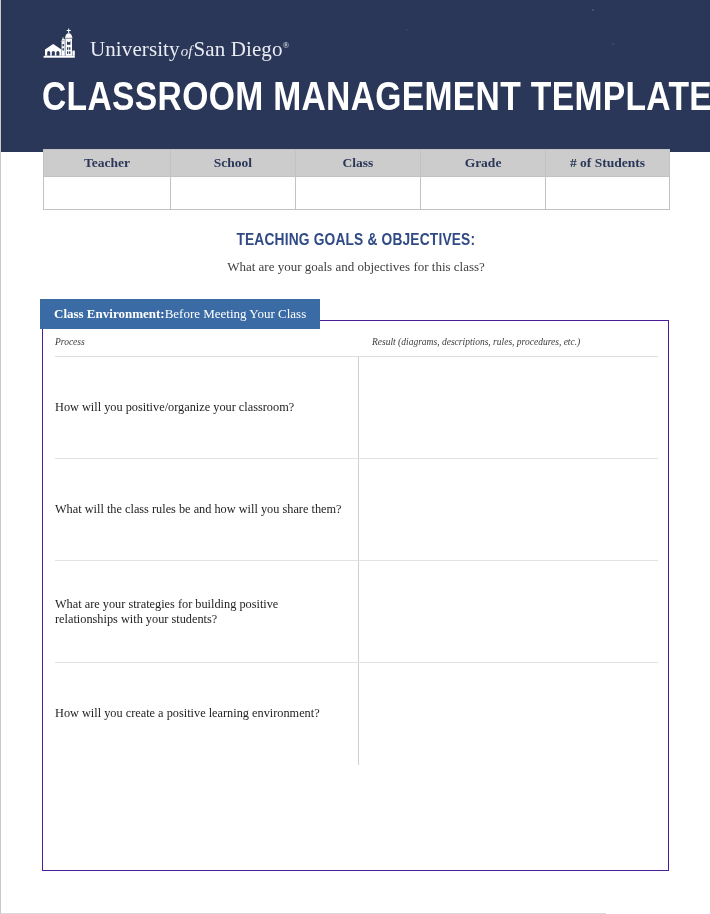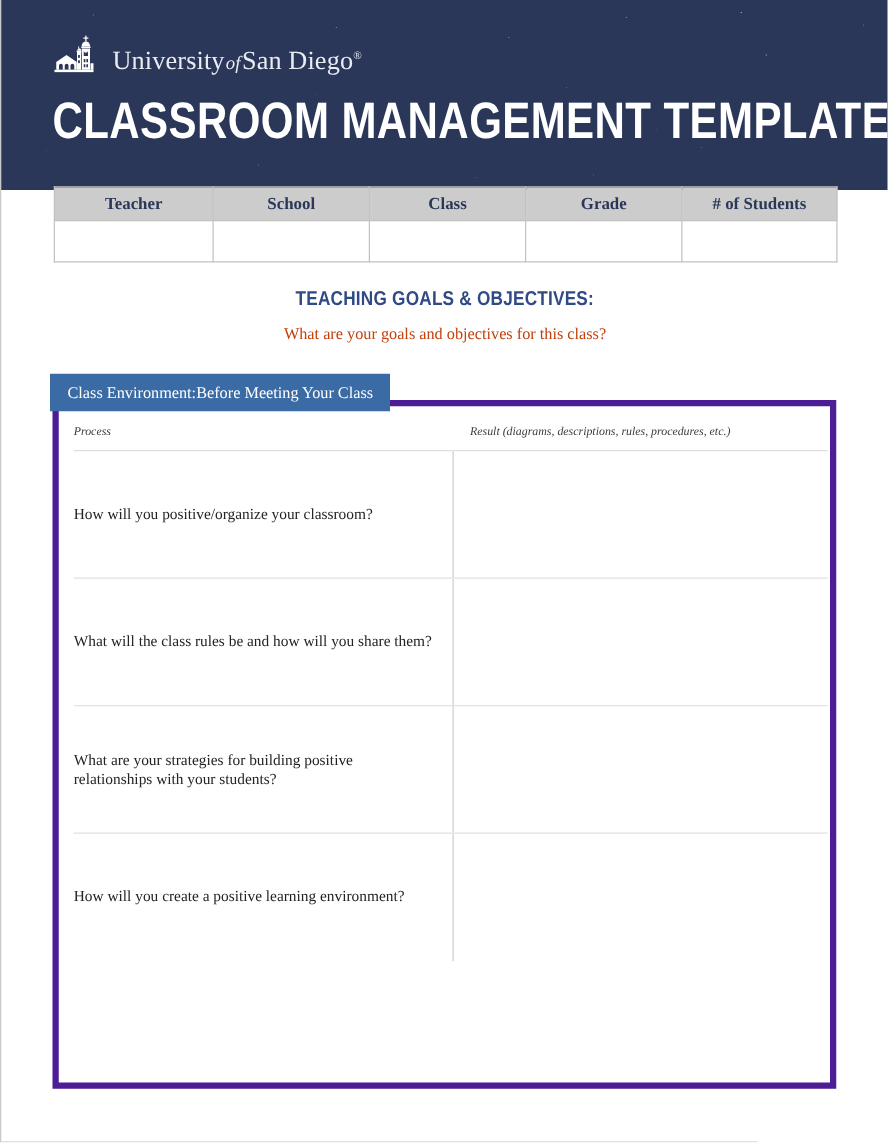--- a/index.html
+++ b/index.html
@@ -149,21 +149,21 @@
     color: #2f4a85;
     font-family: "Liberation Sans Narrow", "Liberation Sans", sans-serif;
     font-weight: bold;
     font-size: 16px;
     letter-spacing: .2px;
     transform: scaleX(.86);
     display: inline-block;
   }
   .goals-sub {
     margin-top: 10px;
-    color: #c2410c;
+    color: #404040;
     font-family: "Liberation Serif", serif;
     font-size: 13px;
     text-align: center;
   }
 
   
   .section-banner {
     position: absolute;
     left: 39px;
     top: 299px;
@@ -171,30 +171,30 @@
     padding: 0 14px;
     background: #3a6ba5;
     color: #ffffff;
     font-family: "Liberation Serif", serif;
     font-size: 13px;
     display: flex;
     align-items: center;
     z-index: 3;
     white-space: nowrap;
   }
-  .section-banner b { font-weight: normal; text-align: center; }
+  .section-banner b { font-weight: bold; text-align: center; }
 
   
   .process-box {
     position: absolute;
     left: 41px;
     top: 320px;
     width: 627px;
     height: 551px;
-    border: 5px solid #4c1d95;
+    border: 1px solid #4c1d95;
     background: #ffffff;
     box-sizing: border-box;
   }
   .process-table {
     position: absolute;
     left: 12px;
     top: 16px;
     width: 603px;
     border-collapse: collapse;
     table-layout: fixed;

